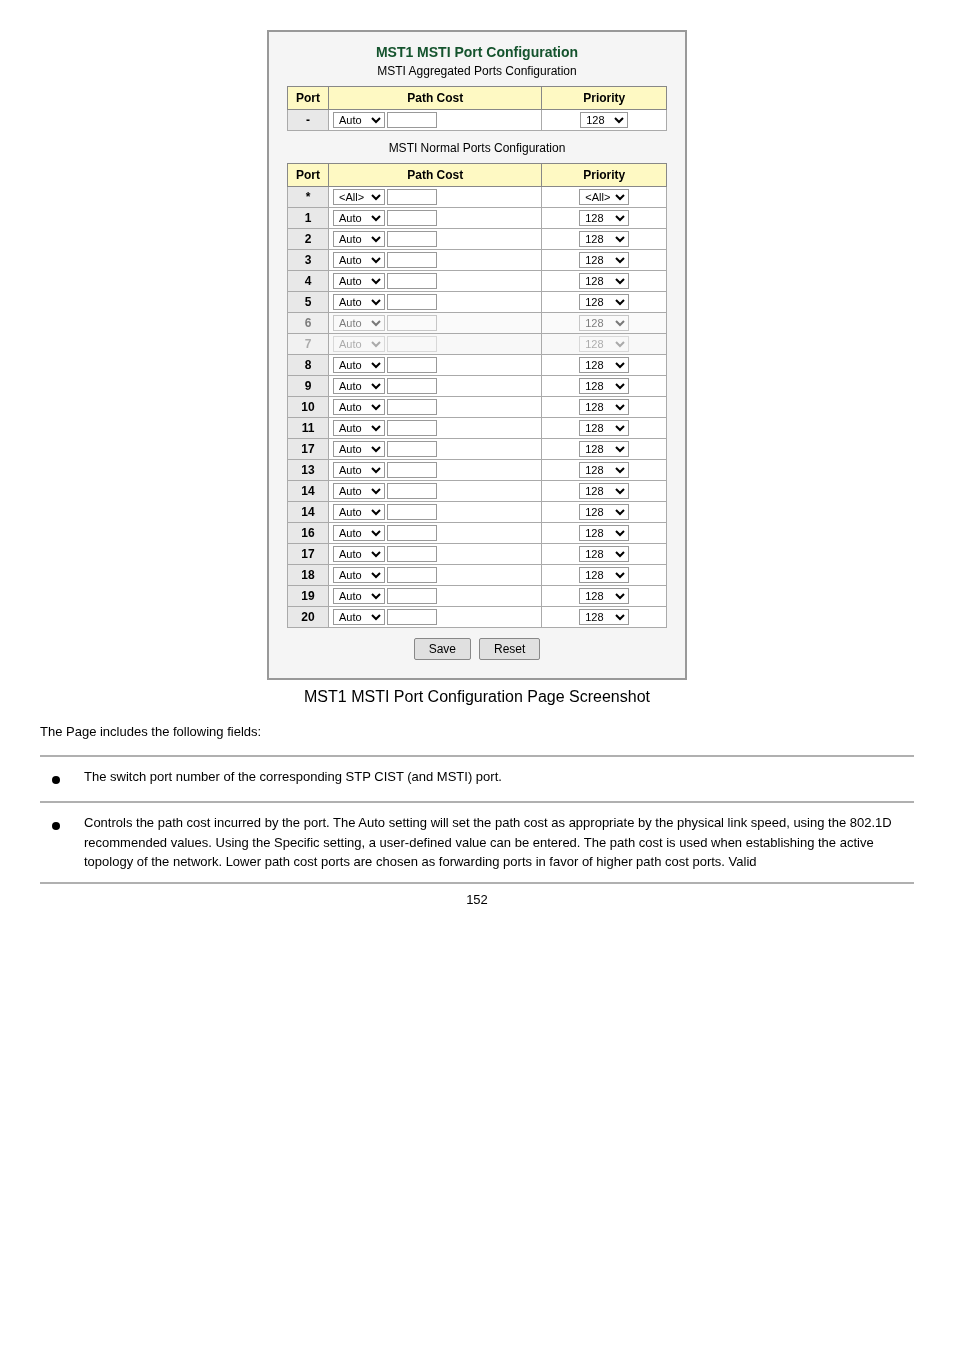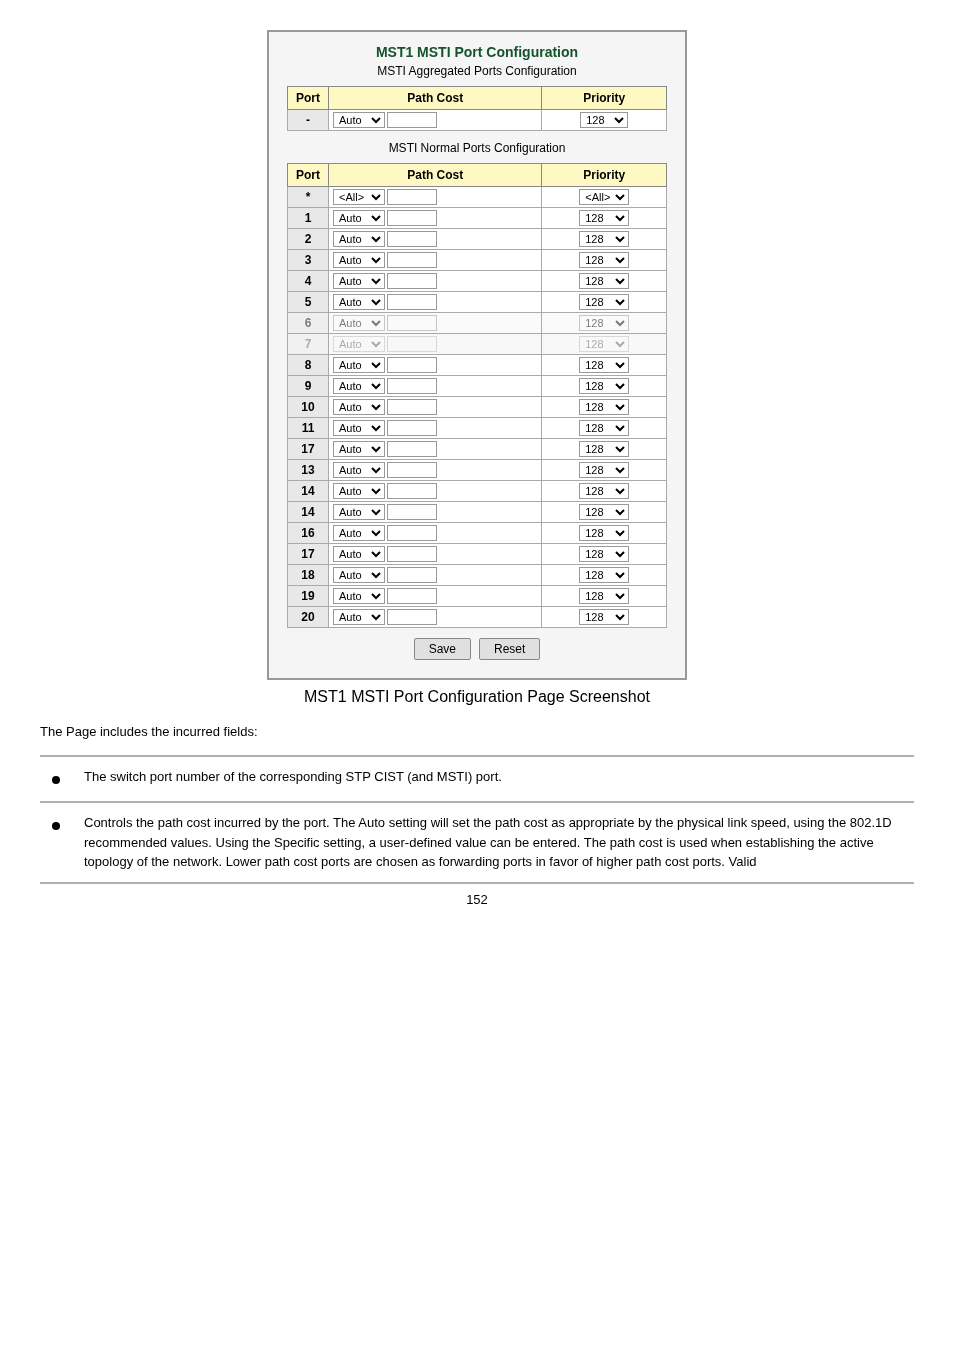--- a/index.html
+++ b/index.html
@@ -461,21 +461,21 @@
 
     <div class="button-row">
       <button class="btn">Save</button>
       <button class="btn">Reset</button>
     </div>
 
   </div>
 
   <div class="caption">MST1 MSTI Port Configuration Page Screenshot</div>
 
-  <div class="description-text">The Page includes the incurred fields:</div>
+  <div class="description-text">The Page includes the following fields:</div>
 
   <table class="info-table">
     <tbody id="info-rows-body">
 
     <tr>
           <td><span class="bullet"></span></td>
           <td>The switch port number of the corresponding STP CIST (and MSTI) port.</td>
         </tr>
         <tr>
           <td><span class="bullet"></span></td>

